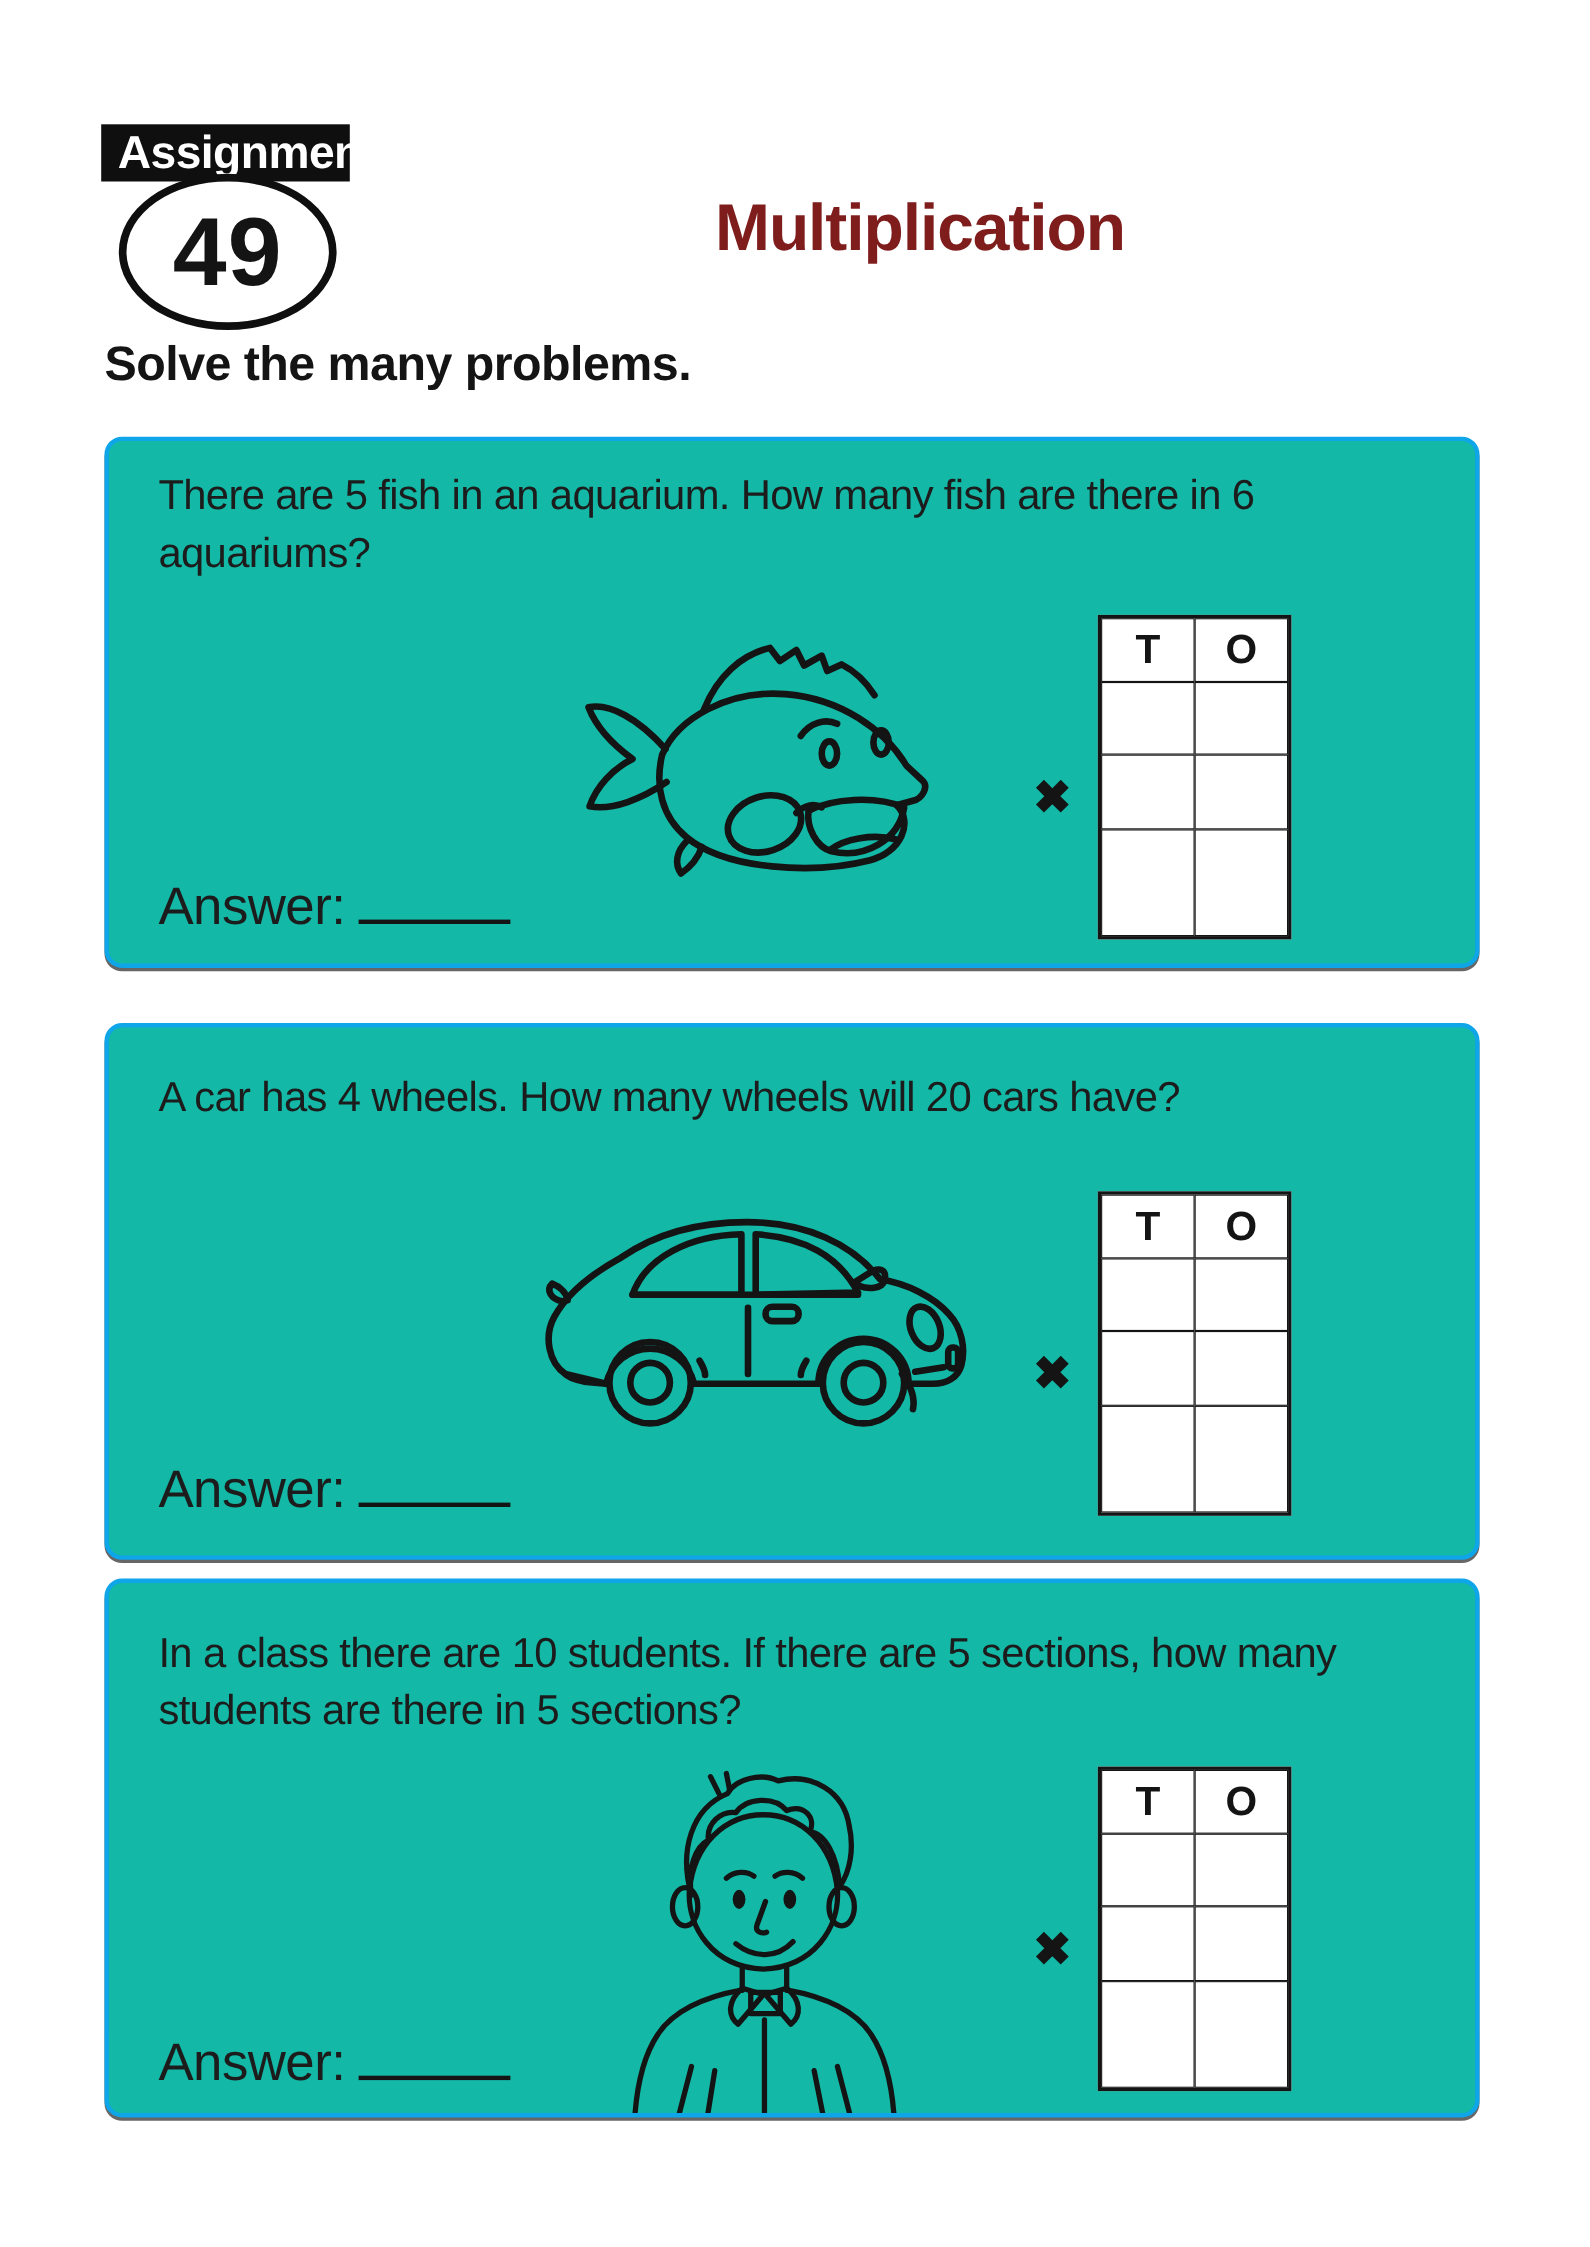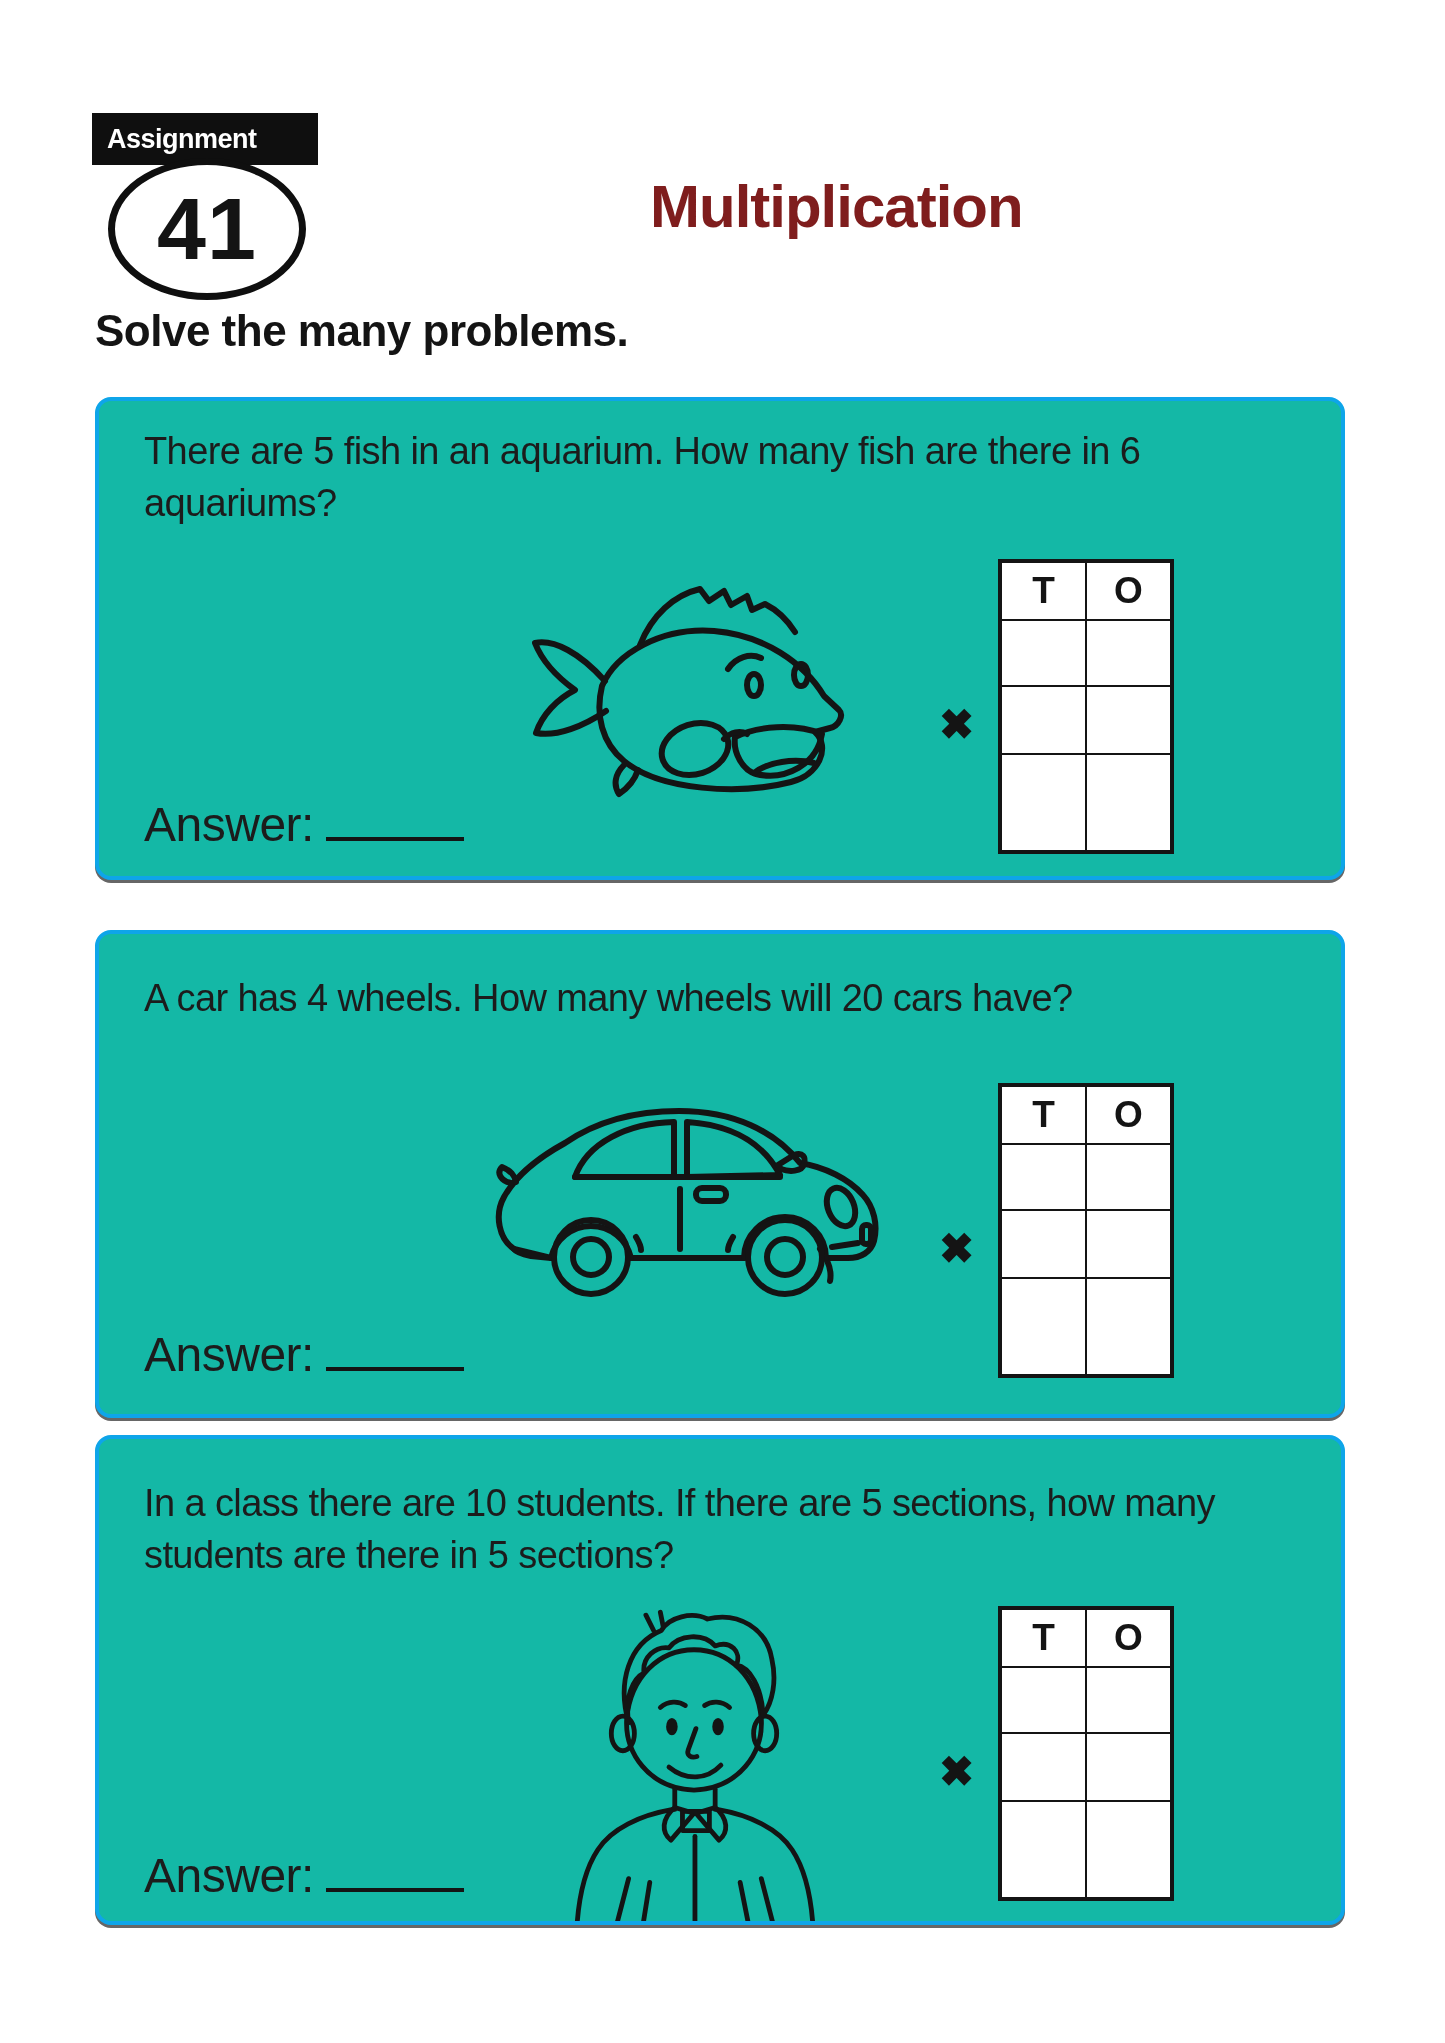--- a/index.html
+++ b/index.html
@@ -5,21 +5,21 @@
   html,body{margin:0;padding:0;background:#e8e8e8;}
   *{box-sizing:border-box;}
   .page{
     position:relative;width:1445px;height:2043px;background:#ffffff;
     font-family:"Liberation Sans", sans-serif;color:#1a1a1a;overflow:hidden;margin:0 auto;
   }
   
   .badge{
     position:absolute;left:92px;top:113px;width:226px;height:52px;
     background:#0f0f0f;color:#ffffff;display:flex;align-items:center;
-    padding-left:15px;font-size:27px;font-weight:700;z-index:1;letter-spacing:-.5px;
+    padding-left:15px;font-size:42px;font-weight:700;z-index:1;letter-spacing:-.5px;
   }
   .oval{
     position:absolute;left:108px;top:158px;width:198px;height:142px;
     border:7px solid #0f0f0f;border-radius:50%;background:#ffffff;z-index:2;
     display:flex;align-items:center;justify-content:center;
     font-size:88px;font-weight:800;letter-spacing:1px;color:#141414;
   }
   .title{
     position:absolute;right:95px;top:172px;width:700px;text-align:left;
     font-size:60px;font-weight:700;letter-spacing:-1px;color:#7f1d1d;
@@ -79,21 +79,21 @@
 </style>
 </head>
 <body>
 
 <div class="page">
 
   <div class="badge">
     <span>Assignment</span>
   </div>
   <div class="oval">
-    <span>41</span>
+    <span>49</span>
   </div>
   <div class="title">Multiplication</div>
   <div class="instruction">Solve the many problems.</div>
 
   <div class="card card1">
     <div class="q">There are 5 fish in an aquarium. How many fish are there in 6 aquariums?</div>
 
     <div class="illus fish-pos">
       <svg width="350" height="250" viewBox="0 0 350 250" fill="none" stroke="#141414" stroke-width="6" stroke-linecap="round" stroke-linejoin="round">
 

